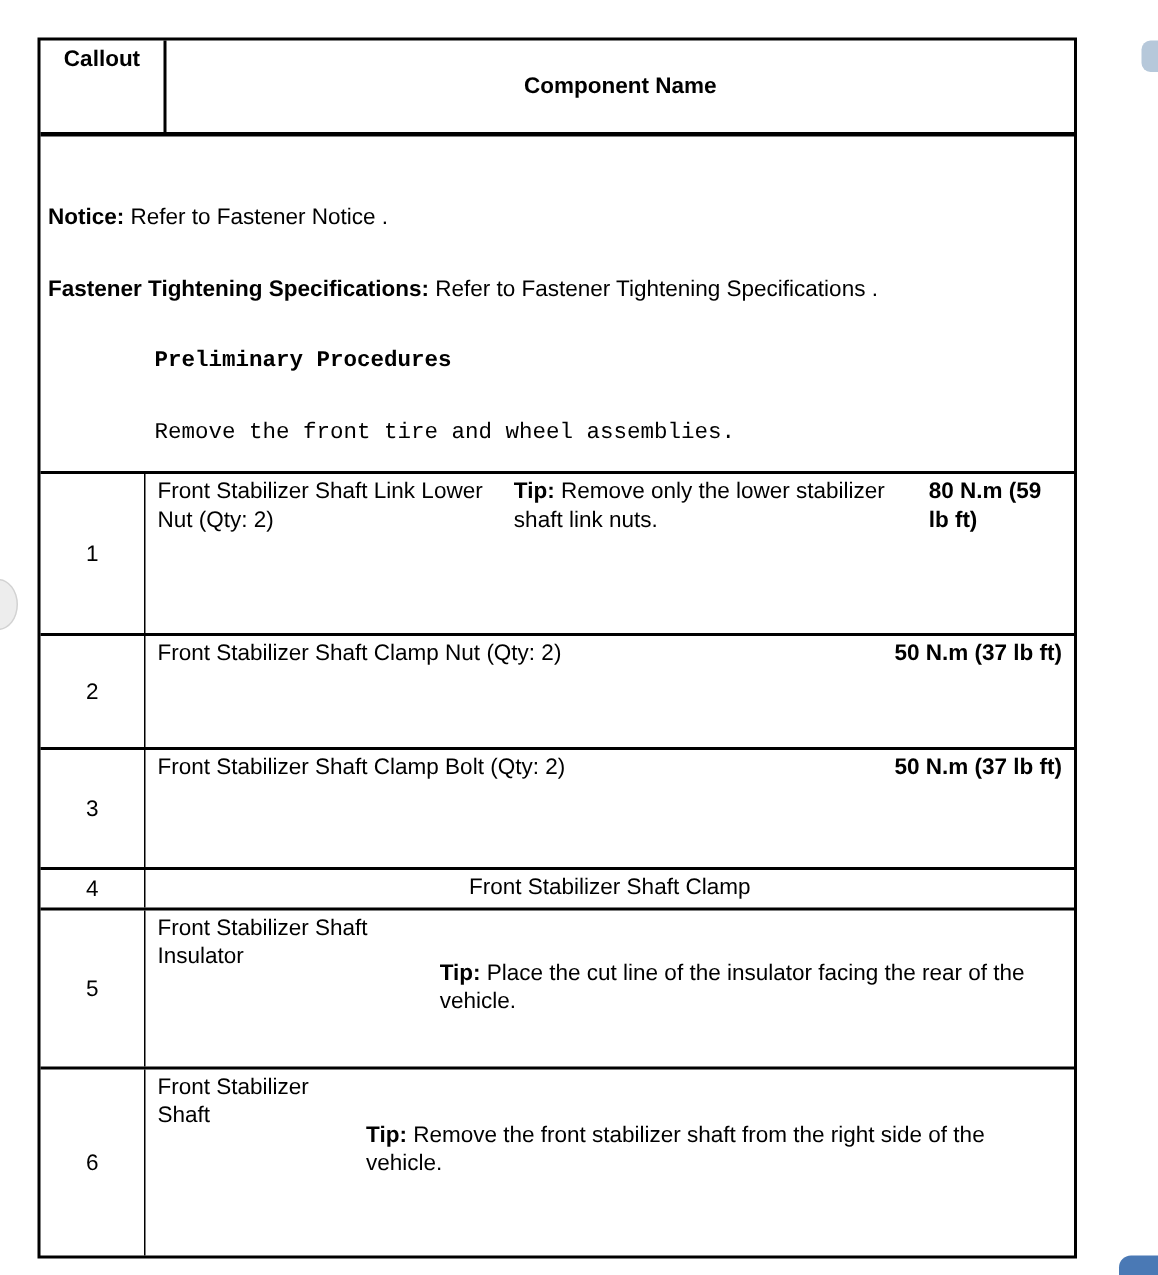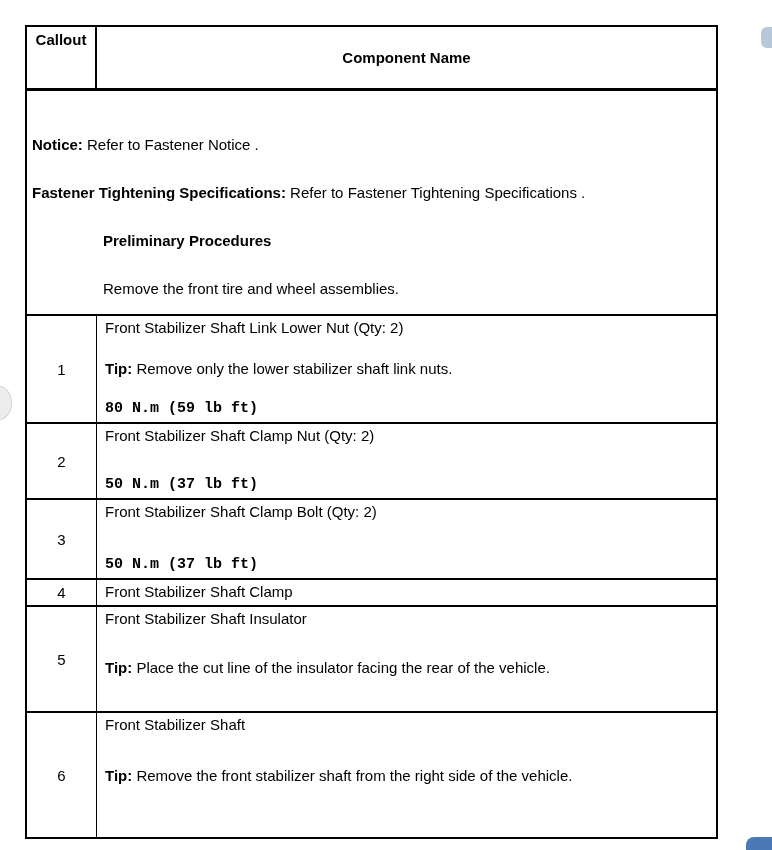--- a/index.html
+++ b/index.html
@@ -23,39 +23,39 @@
     line-height: 19px;
   }
 
   
   .header-row {
     display: flex;
     border-bottom: 3px solid #000;
     font-weight: bold;
   }
   .h-callout {
-    width: 70px;
+    width: 84px;
     border-right: 2px solid #000;
     text-align: center;
     padding: 3px 2px;
   }
   .h-component {
     flex: 1;
     text-align: center;
     padding: 21px 2px;
   }
 
   
   .notes-row {
     border-bottom: 2px solid #000;
     padding: 44px 8px 16px 5px;
   }
   .note-line { margin-bottom: 29px; }
   .b { font-weight: bold; margin-top: 25px; }
-  .indent-block { margin-left: 71px; margin-right: 8px; }
+  .indent-block { margin-left: 71px; margin-right: 8px; font-family: Liberation Mono, monospace; }
   .prelim-title { font-weight: bold; margin-bottom: 29px; }
   .prelim-text div { }
 
   
   .body-row {
     display: flex;
     border-bottom: 2px solid #000;
     align-items: stretch;
   }
   .body-row:last-child { border-bottom: none; }
@@ -64,32 +64,32 @@
     border-right: 1px solid #000;
     display: flex;
     align-items: center;
     justify-content: center;
     flex: none;
   }
   .content-cell {
     flex: 1;
     padding: 2px 8px 4px 8px;
     display: flex;
-    flex-direction: column;
+    flex-direction: row;
   }
   .sb { justify-content: space-between; }
   .row-1 .content-cell { min-height: 106px; }
   .row-2 .content-cell { min-height: 74px; }
   .row-3 .content-cell { min-height: 78px; }
   .row-4 .content-cell { min-height: 24px; justify-content: center; }
   .row-5 .content-cell { min-height: 104px; }
   .row-6 .content-cell { min-height: 124px; }
   .tip-gap { margin-top: 30px; }
   .row-6 .tip-gap { margin-top: 32px; }
-  .torque { font-weight: bold; font-family: Liberation Mono, monospace; }
+  .torque { font-weight: bold; }
 
   
   .left-edge-circle {
     position: absolute;
     left: -14px; top: 386px;
     width: 26px; height: 34px;
     border-radius: 50%;
     background: #ededed;
     border: 1px solid #d2d2d2;
   }

